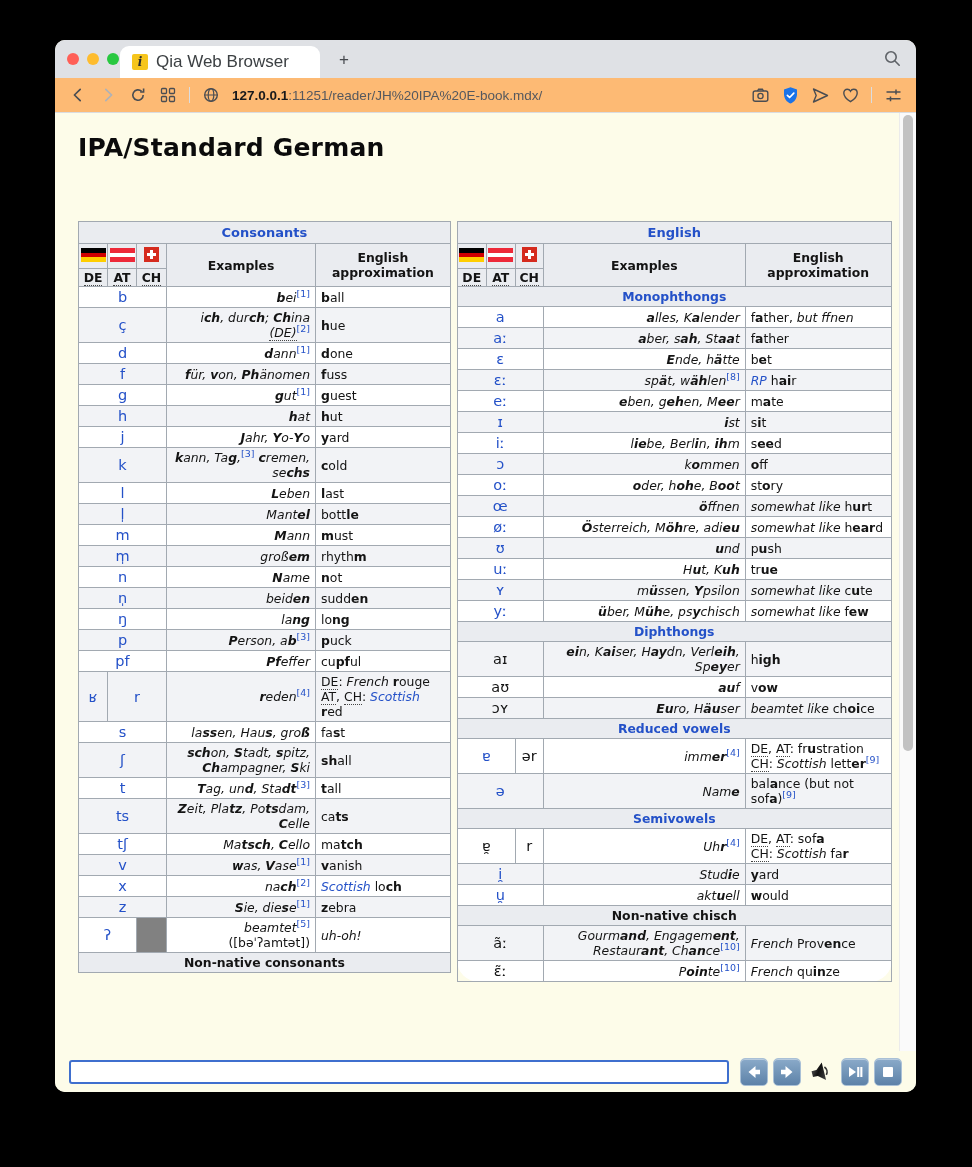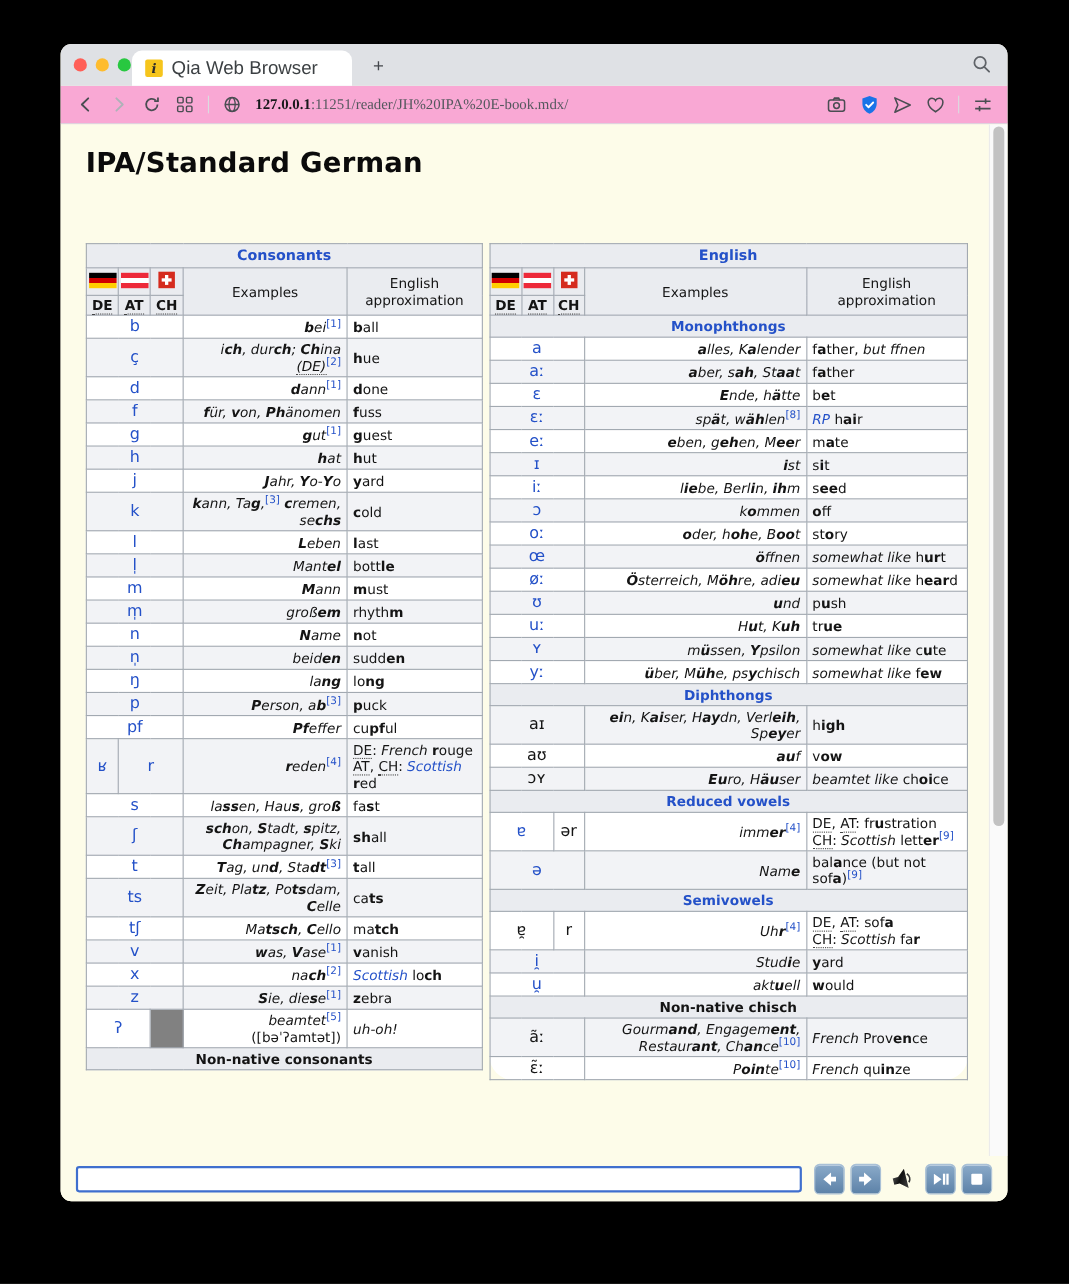--- a/index.html
+++ b/index.html
@@ -12,38 +12,38 @@
   .tl{width:12px;height:12px;border-radius:50%;}
   .tab{position:absolute;left:65px;top:6px;width:200px;height:32px;background:#fff;
     border-radius:9px 9px 0 0;display:flex;align-items:center;padding-left:12px;box-sizing:border-box;}
   .favicon{width:16px;height:16px;background:#f6c51c;border-radius:2px;display:flex;align-items:center;
     justify-content:center;font:italic bold 12px "DejaVu Serif",serif;color:#2b2b2b;}
   .tabtitle{margin-left:8px;font-size:17px;color:#3c4043;white-space:nowrap;}
   .newtab{position:absolute;left:278px;top:9px;font-size:17px;color:#45484d;width:22px;height:22px;
     text-align:center;line-height:21px;border-radius:50%;}
   .tabsearch{position:absolute;right:14px;top:9px;}
   
-  .toolbar{height:34px;background:#f9a8d4;border-bottom:1px solid #dadce0;display:flex;align-items:center;
-    padding:0 10px;gap:4px;font-family:Liberation Serif, serif;}
+  .toolbar{height:34px;background:#fdba74;border-bottom:1px solid #dadce0;display:flex;align-items:center;
+    padding:0 10px;gap:4px;}
   .tbtn{width:26px;height:26px;display:flex;align-items:center;justify-content:center;border-radius:50%;}
   .vsep{width:1px;height:16px;background:#dadce0;margin:0 4px;}
   .urlwrap{flex:1;display:flex;align-items:center;gap:10px;margin-left:4px;font-size:13.5px;white-space:nowrap;overflow:hidden;}
   .urlhost{color:#18191b;font-weight:700;}
   .urlpath{color:#55585e;}
   
   .content{position:relative;height:938px;background:#fdfce9;overflow:hidden;}
   .content h1{margin:0;position:absolute;left:23px;top:20px;font-family:"DejaVu Sans",sans-serif;
     font-size:25px;font-weight:bold;color:#0b0b0b;letter-spacing:.2px;}
   .tables{position:absolute;left:23px;top:108px;display:flex;gap:6px;align-items:flex-start;}
   table.ipa{border-collapse:collapse;background:#fff;font-family:"DejaVu Sans",sans-serif;
     font-size:12.4px;color:#141414;table-layout:fixed;border-radius:22px;}
   .ipa th,.ipa td{border:1px solid #a2a9b1;padding:2px 5px;vertical-align:middle;word-wrap:break-word;}
   .ipa .cap{background:#eaecf0;font-weight:bold;text-align:center;font-size:13px;padding:3px;}
   .blue{color:#2451c8;}
-  .ipa .hx{background:#eaecf0;font-weight:normal;padding:2px 16px;}
+  .ipa .hx{background:#eaecf0;font-weight:bold;padding:2px 16px;}
   .ipa .fc{background:#eaecf0;text-align:center;padding:3px 1px;}
   .ipa .cc{background:#eaecf0;text-align:center;font-weight:bold;padding:1px 2px;}
   .ipa td.sec{background:#eaecf0;font-weight:bold;text-align:center;padding:2px;}
   .ipa tr.even td{background:#f2f3f6;}
   .ipa td.sym{text-align:center;font-size:14.5px;padding:2px 2px;}
   .lk{color:#2451c8;}
   .ipa td.gray{background:#818181 !important;}
   .ipa td.ex{font-style:italic;text-align:right;}
   .ro{font-style:normal;}
   .ipa sup{font-size:9.5px;line-height:0;font-style:normal;}

